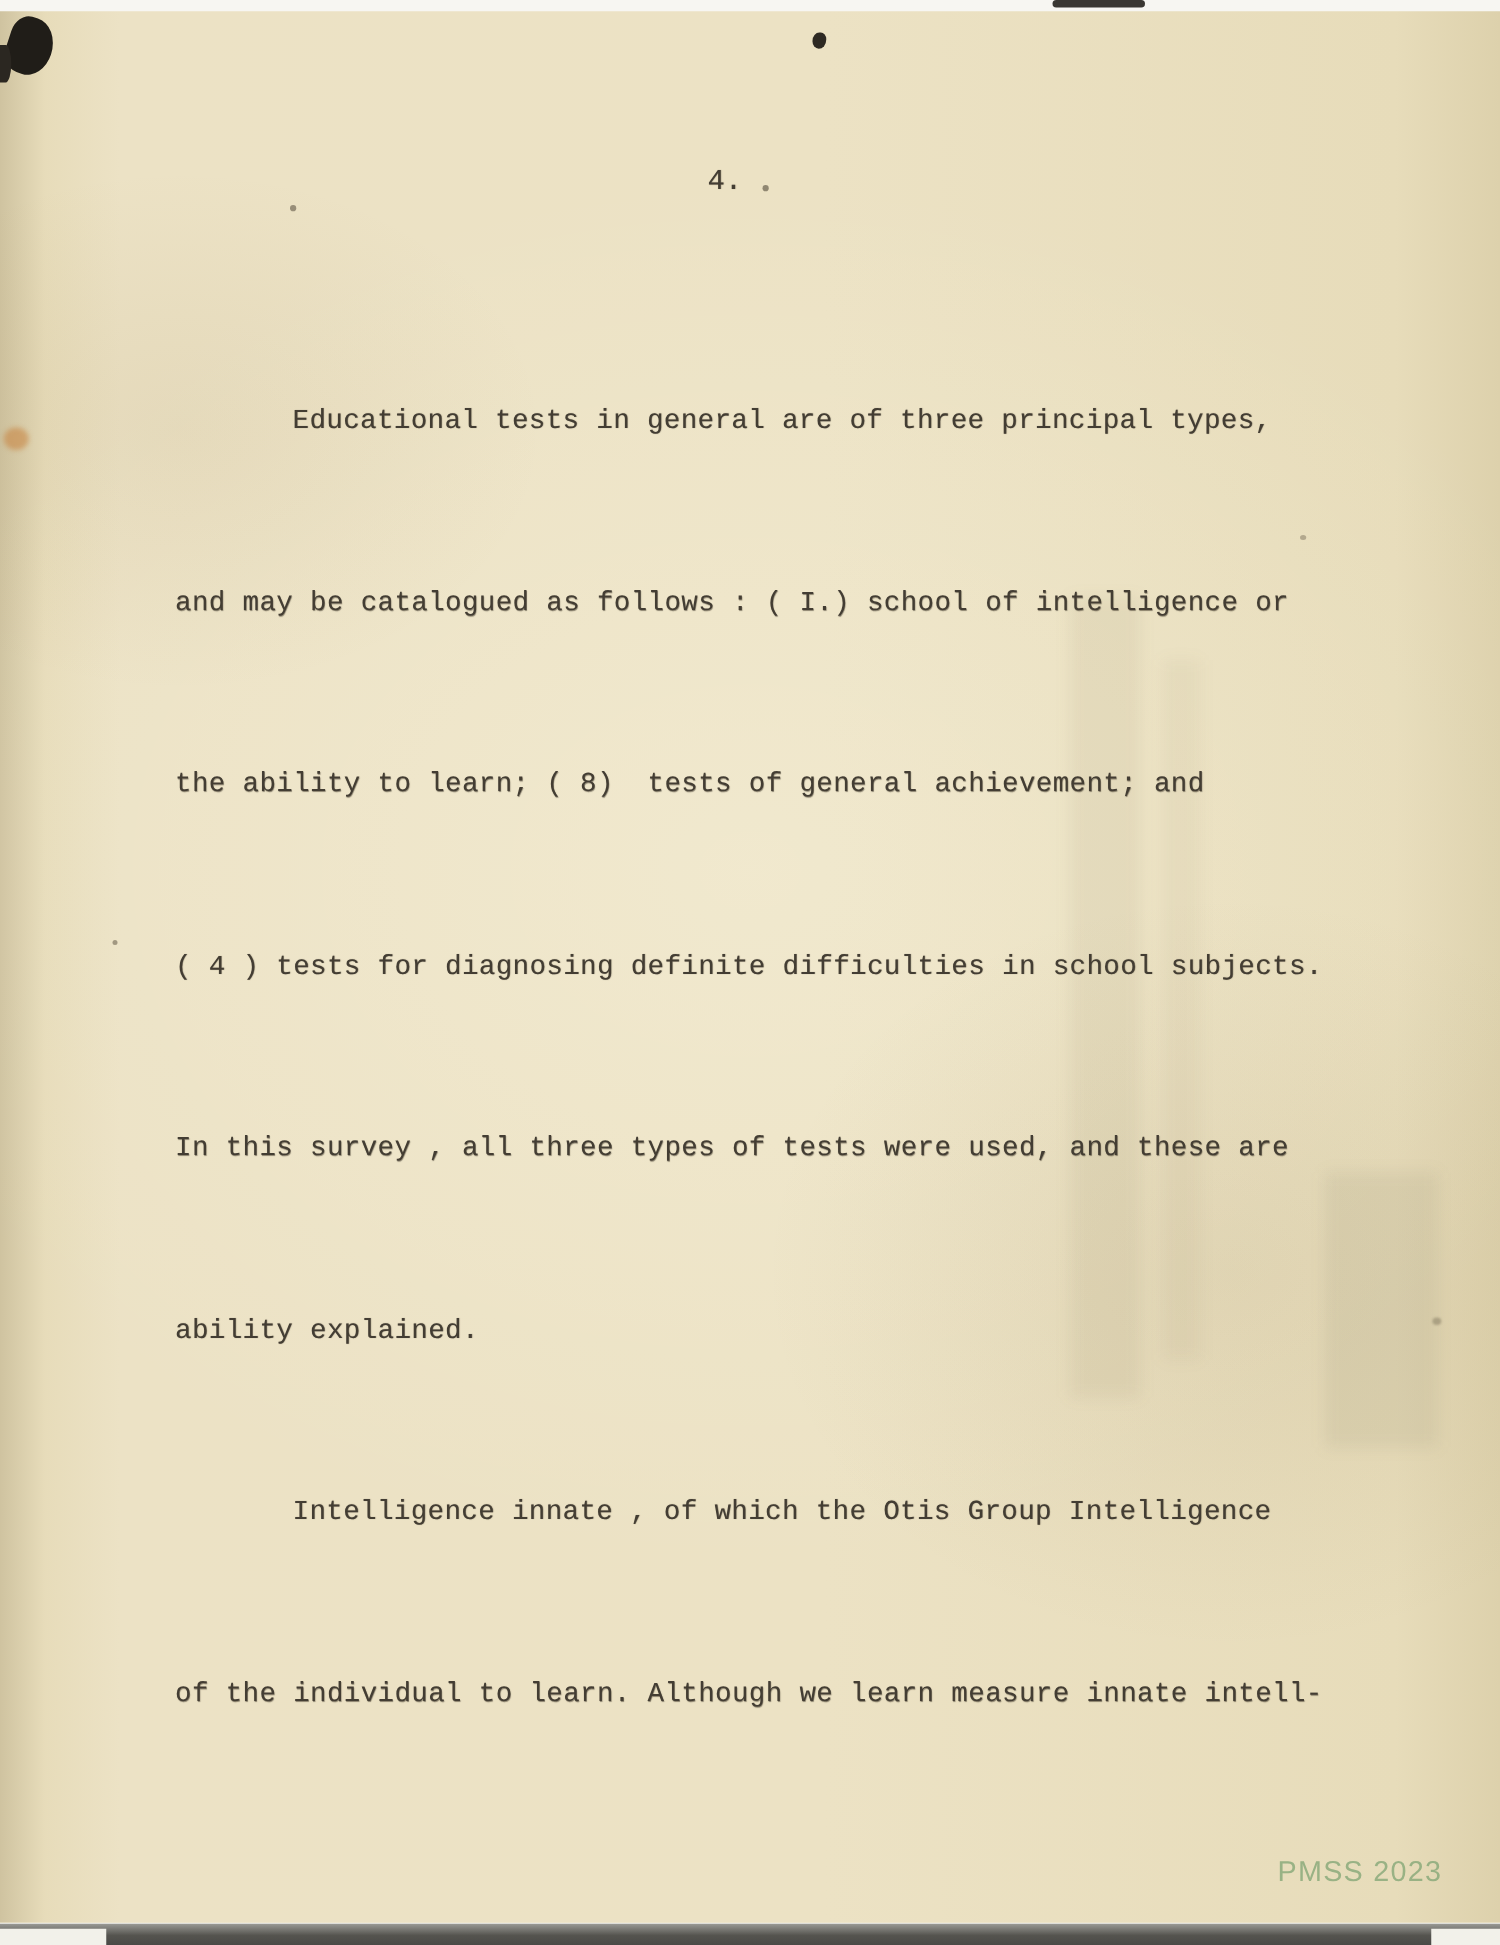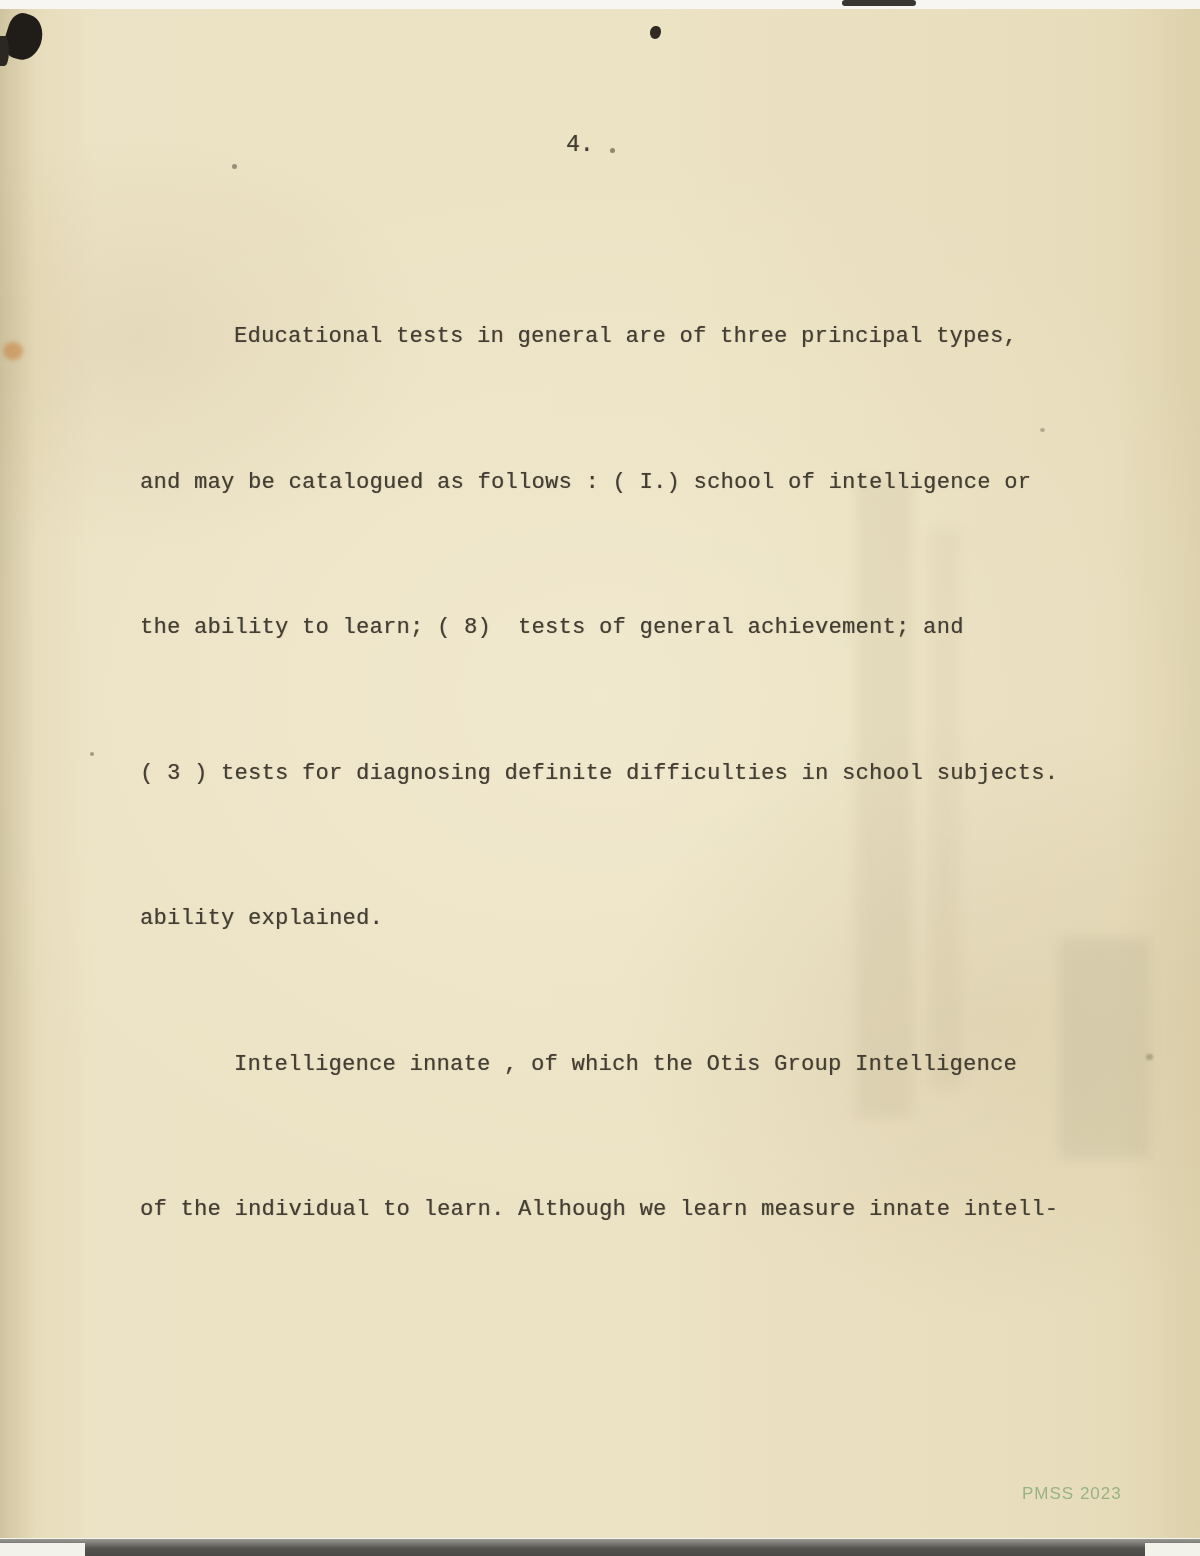--- a/index.html
+++ b/index.html
@@ -64,40 +64,41 @@
     font-size:22px;line-height:48.5px;color:var(--ink);
     white-space:pre;letter-spacing:0.3px;
     text-shadow:0.4px 0.4px 0.7px rgba(48,40,28,0.5);
   }
   .line{height:48.5px;}
   .line.indent{padding-left:94px;}
 
   .watermark{
     position:absolute;left:1022px;top:1476px;
     font-family:"Liberation Sans","DejaVu Sans",sans-serif;
-    font-size:17px;letter-spacing:1px;color:var(--wm);opacity:0.8;
+    font-size:23px;letter-spacing:1px;color:var(--wm);opacity:0.8;
   }
 </style>
 </head>
 <body>
 
 <div class="scan">
 
   <div class="paper">
     <div class="streak s1"></div>
     <div class="streak s2"></div>
     <div class="streak s3"></div>
 
     <div class="page-number">4.</div>
 
     <div class="text-block">
       <div class="line indent">Educational tests in general are of three principal types,</div>
       <div class="line">and may be catalogued as follows : ( I.) school of intelligence or</div>
       <div class="line">the ability to learn; ( 8)  tests of general achievement; and</div>
-      <div class="line">( 3 ) tests for diagnosing definite difficulties in school subjects.</div>
+      <div class="line">( 4 ) tests for diagnosing definite difficulties in school subjects.</div>
+      <div class="line">In this survey , all three types of tests were used, and these are</div>
       <div class="line">ability explained.</div>
       <div class="line indent">Intelligence innate , of which the Otis Group Intelligence</div>
       <div class="line">of the individual to learn. Although we learn measure innate intell-</div>
       
       
       
       
       
       
       

